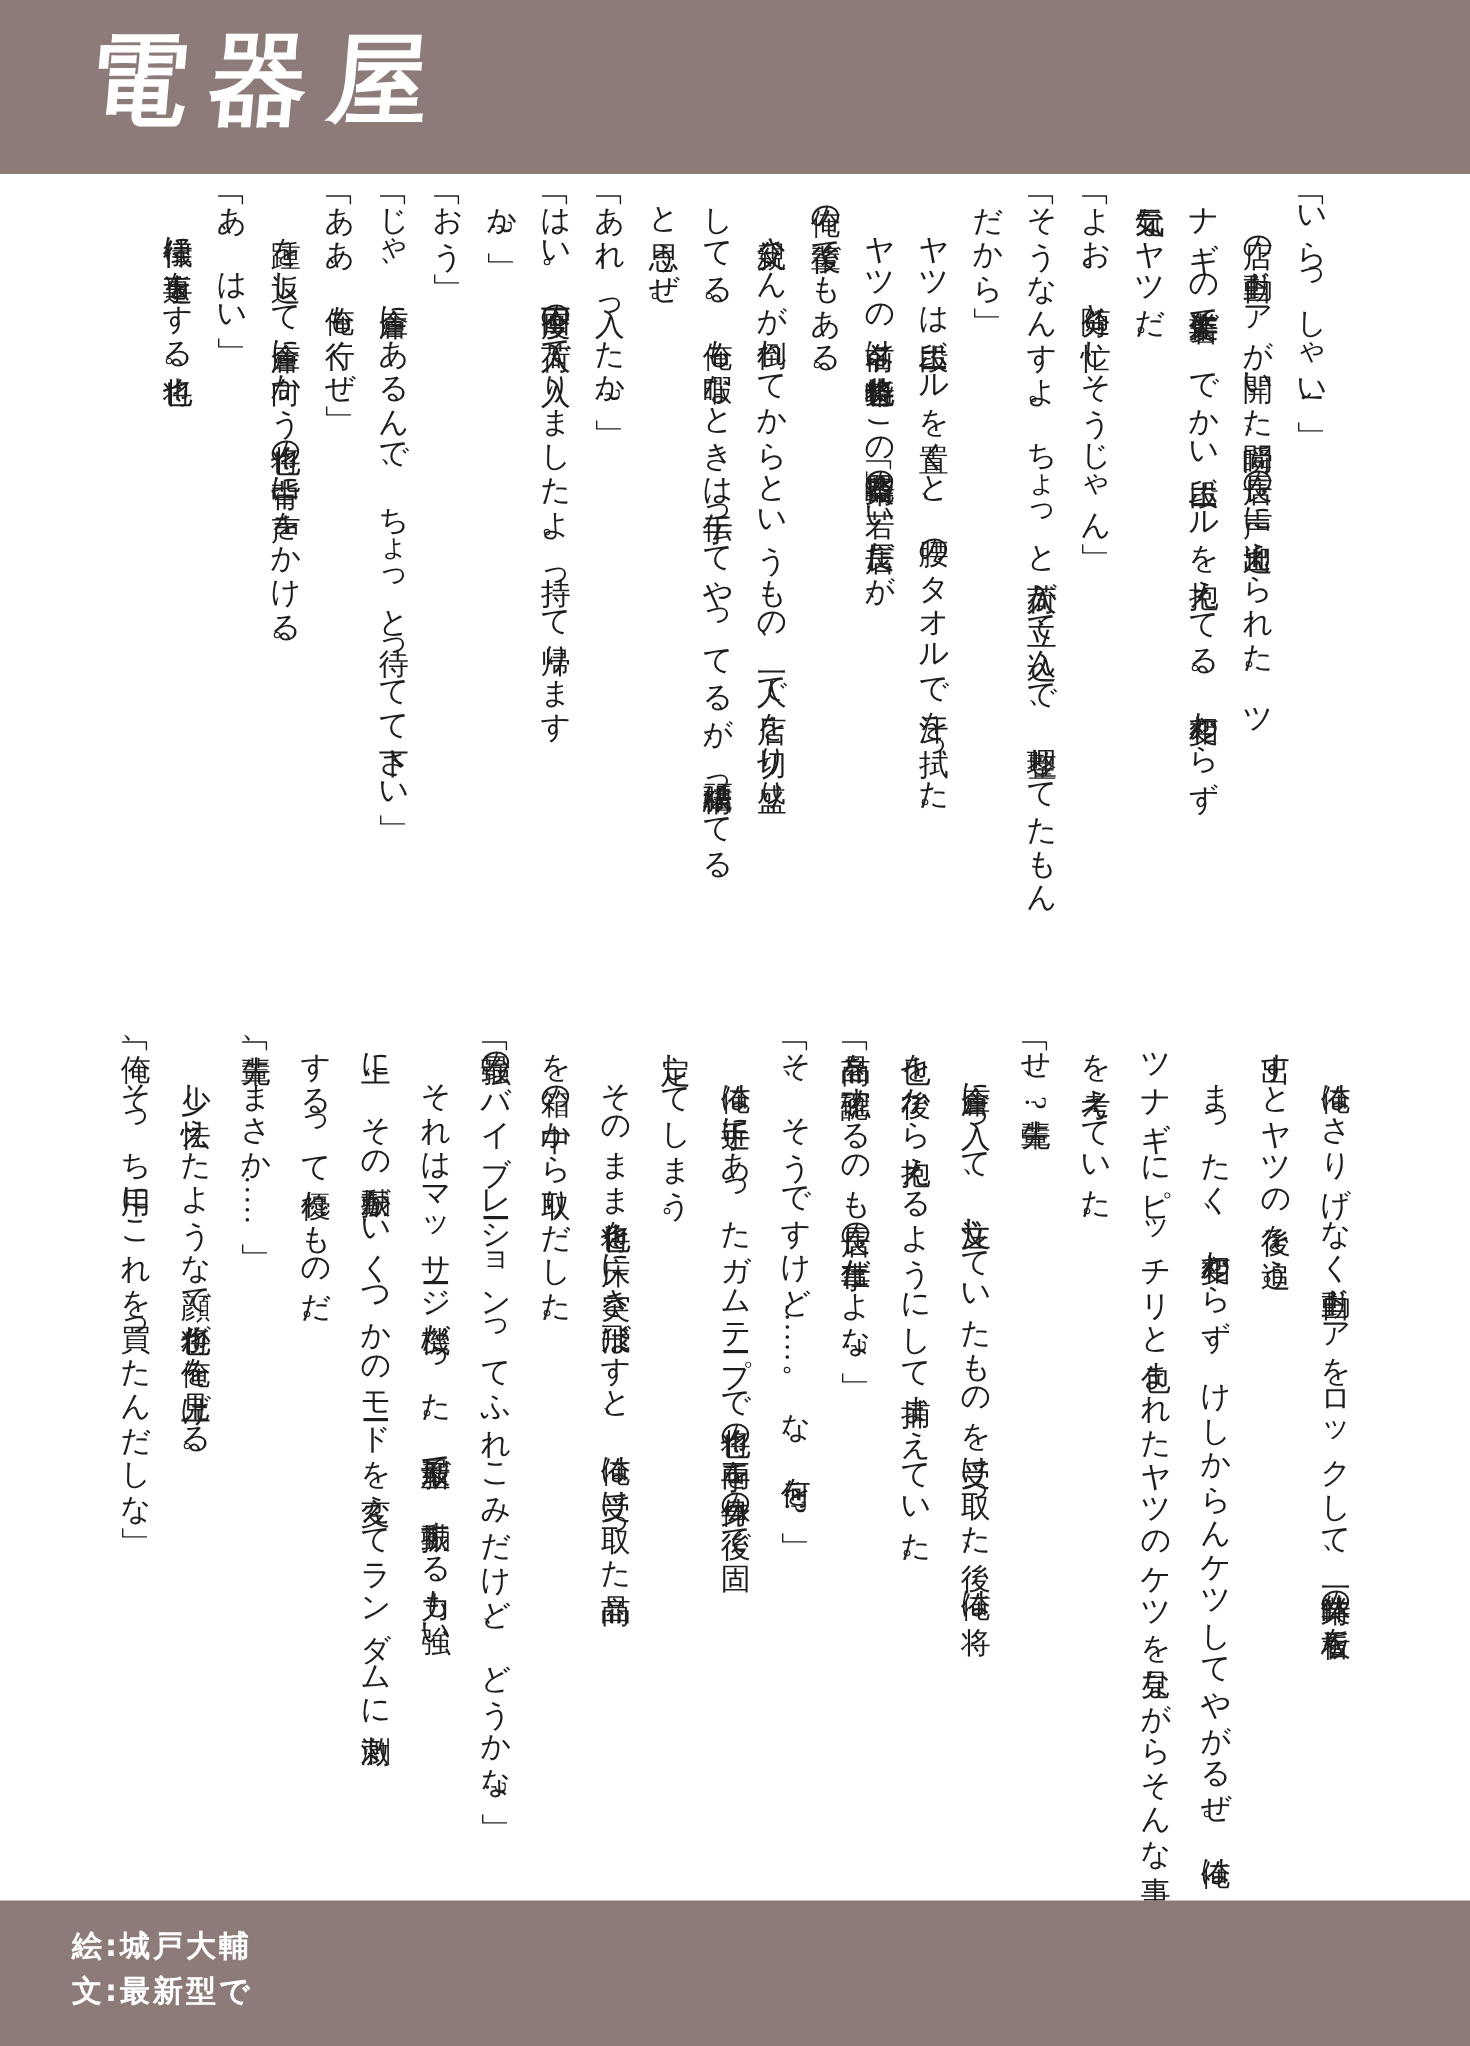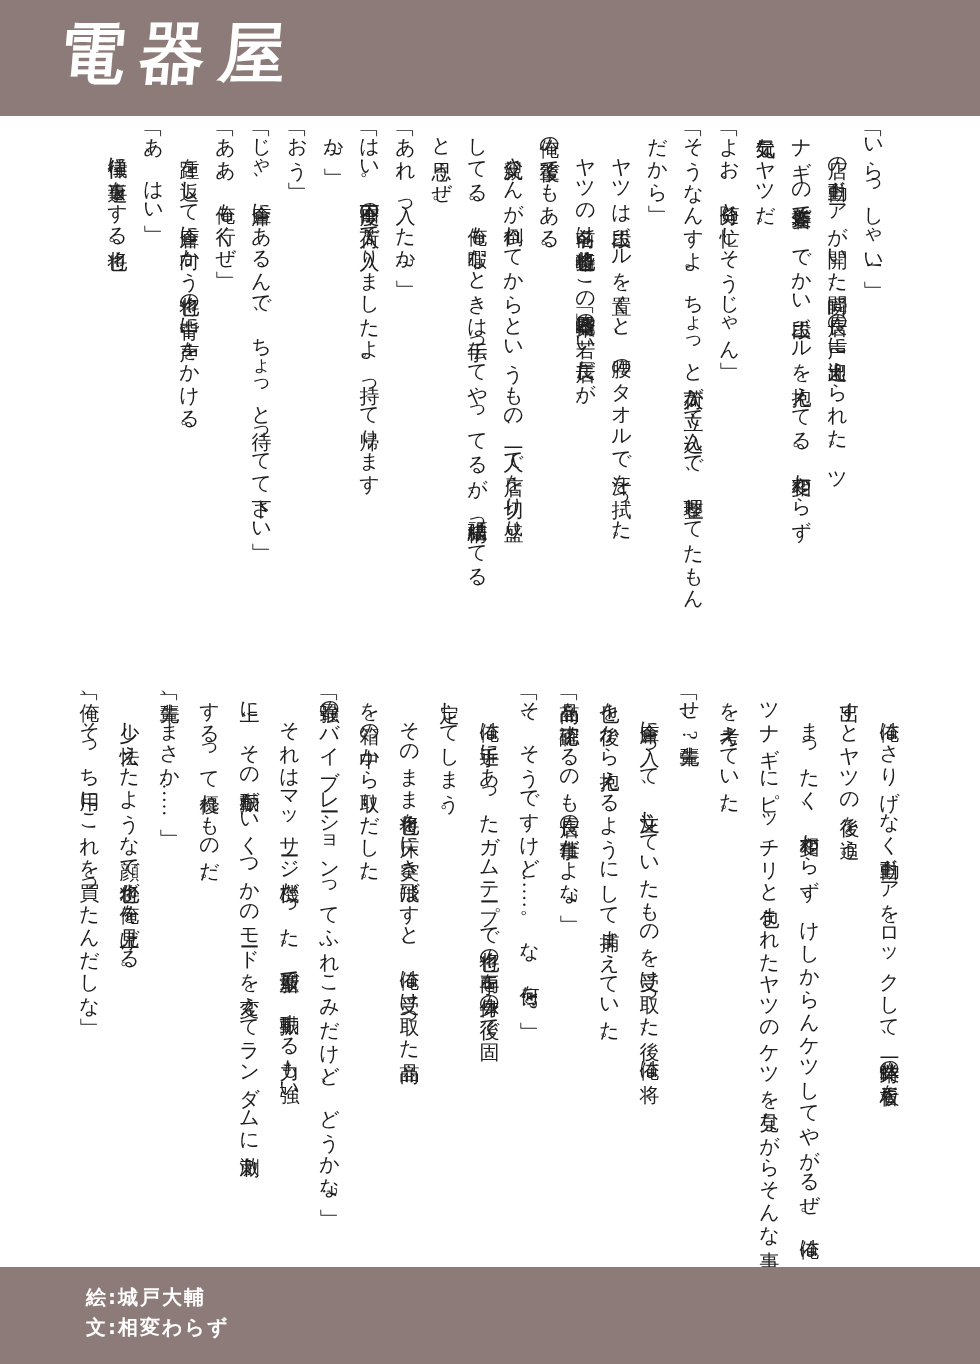--- a/index.html
+++ b/index.html
@@ -36,21 +36,21 @@
     text-orientation:mixed;
     color:var(--body-text,#1e1e1e);
     font-size:20px;
     font-family:"Liberation Serif", serif;
   }
   .block1 { top:8px;   right:88px; height:582px; line-height:1.8; }
   .block2 { top:572px; right:70px; height:588px; line-height:2.0; }
   .line { margin:0; padding:0; }
   .line.indent { text-indent:20px; }
   .credits {
-    padding:15px 0 0 86px;
+    padding:15px 0 0 48px;
     color:var(--title-text,#fff);
     font-family:"DejaVu Sans", sans-serif;
     font-weight:bold;
     font-size:20px;
     line-height:1.5;
     letter-spacing:2px;
   }
 </style>
 </head>
 <body>
@@ -107,17 +107,17 @@
         <p class="line">するって優れものだ。</p>
         <p class="line">「先輩、まさか……」</p>
         <p class="line indent">少し怯えたような顔で将也が俺を見上げる。</p>
         <p class="line">「俺、そっち用にこれを買ったんだしな」</p>
       </section>
   </div>
 
   <div class="band bottom">
     <div class="credits">
       <div>絵:城戸大輔</div>
-      <div>文:相変わらず</div>
+      <div>文:最新型で</div>
     </div>
   </div>
 
 </div>
 
 </body></html>

